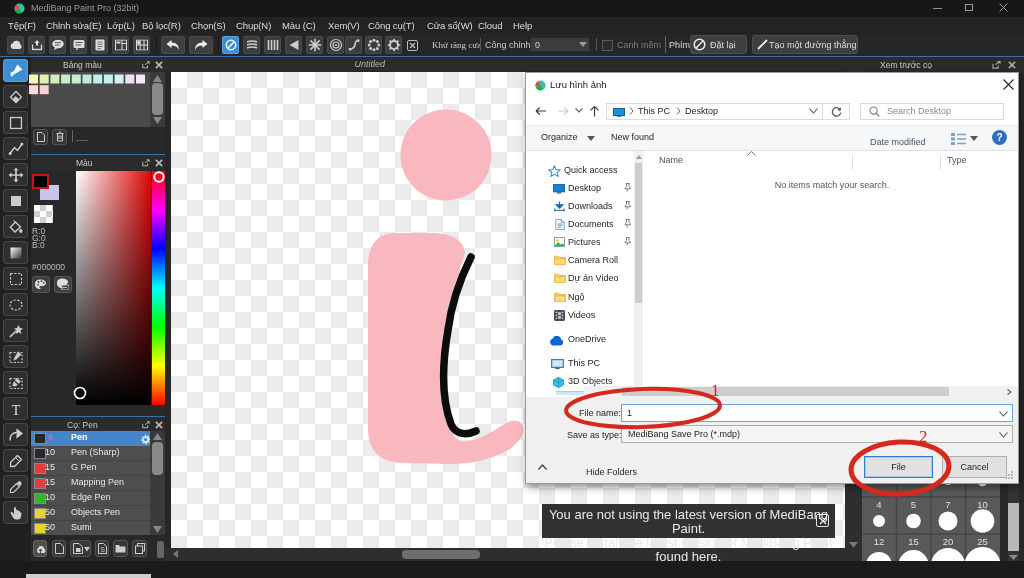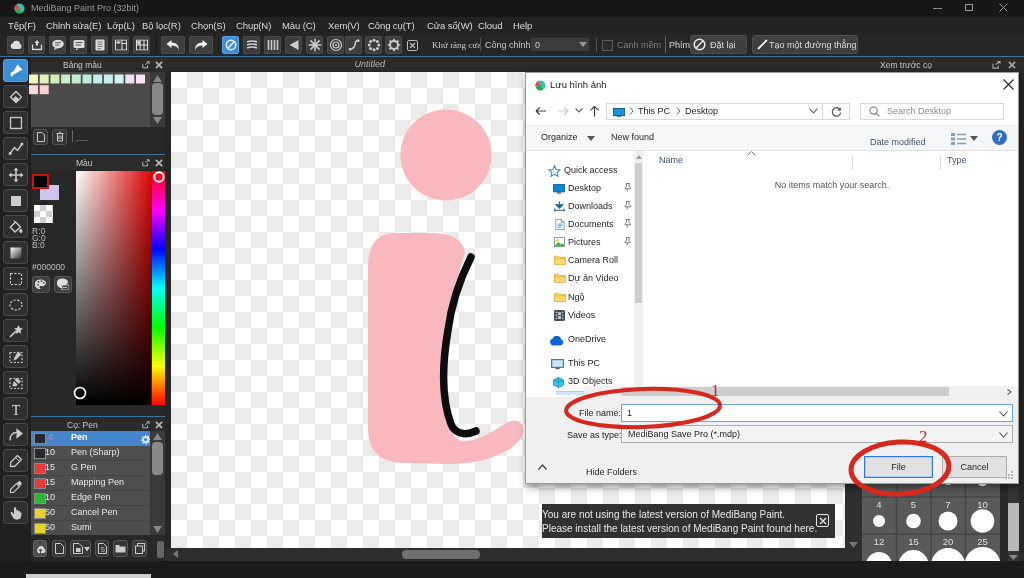--- a/index.html
+++ b/index.html
@@ -434,21 +434,21 @@
       <span style="position:absolute;left:40px;top:1px;">Mapping Pen</span>
     </div>
     <div style="height:15px;position:relative;border-bottom:1px solid #444;">
       <div style="position:absolute;left:3px;top:1.5px;width:12px;height:11px;background:#2db82d;border:1px solid #888;"></div>
       <span style="position:absolute;left:14px;top:1px;">10</span>
       <span style="position:absolute;left:40px;top:1px;">Edge Pen</span>
     </div>
     <div style="height:15px;position:relative;border-bottom:1px solid #444;">
       <div style="position:absolute;left:3px;top:1.5px;width:12px;height:11px;background:#e8d428;border:1px solid #888;"></div>
       <span style="position:absolute;left:14px;top:1px;">50</span>
-      <span style="position:absolute;left:40px;top:1px;">Cancel Pen</span>
+      <span style="position:absolute;left:40px;top:1px;">Objects Pen</span>
     </div>
     <div style="height:15px;position:relative;">
       <div style="position:absolute;left:3px;top:1.5px;width:12px;height:11px;background:#e8d428;border:1px solid #888;"></div>
       <span style="position:absolute;left:14px;top:1px;">50</span>
       <span style="position:absolute;left:40px;top:1px;">Sumi</span>
     </div>
   </div>
 
   <div class="abs" style="left:150px;top:431px;width:15px;height:104px;background:#3a3a3a;"></div>
   <svg class="abs" style="left:153px;top:433px" width="9" height="7" viewBox="0 0 9 7">
@@ -572,21 +572,21 @@
     <rect x="146" y="430" width="11" height="48" fill="#b8b8b8"></rect>
     <path d="M147 482 L156 482 L151.5 487 Z" fill="#888"></path>
   </svg>
 
   <div class="abs" style="left:0;top:56px;width:1024px;height:1px;background:#3a71a5;"></div>
 
   <div class="abs" style="left:0;top:561px;width:1024px;height:17px;background:#1b1b1b;"></div>
   <div class="abs" style="left:26px;top:574px;width:125px;height:4px;background:#cdcdcd;"></div>
 
   <div class="abs" style="left:542px;top:504px;width:293px;height:34px;background:#313131;color:#e8e8e8;
-       font-size:10px;text-align:left;line-height:14px;padding-top:4px;">
+       font-size:13px;text-align:center;line-height:14px;padding-top:4px;">
     You are not using the latest version of MediBang Paint.<br>
     Please install the latest version of MediBang Paint found here.
   </div>
   <div class="abs" style="left:816px;top:514px;width:13px;height:13px;border:1.5px solid #e8e8e8;border-radius:2px;"></div>
   <svg class="abs" style="left:818.5px;top:516.5px" width="8" height="8" viewBox="0 0 8 8">
       <path d="M1 1 L7 7 M7 1 L1 7" stroke="#e8e8e8" stroke-width="1.4"></path>
     </svg>
 
   <div class="abs" style="left:525px;top:72px;width:494px;height:412px;background:#fff;border:1px solid #9a9a9a;box-shadow:2px 3px 8px rgba(0,0,0,0.45);font-size:9px;color:#1e1e1e;">
 

